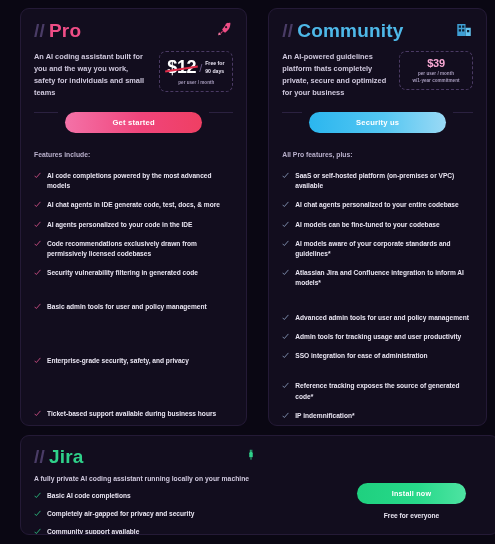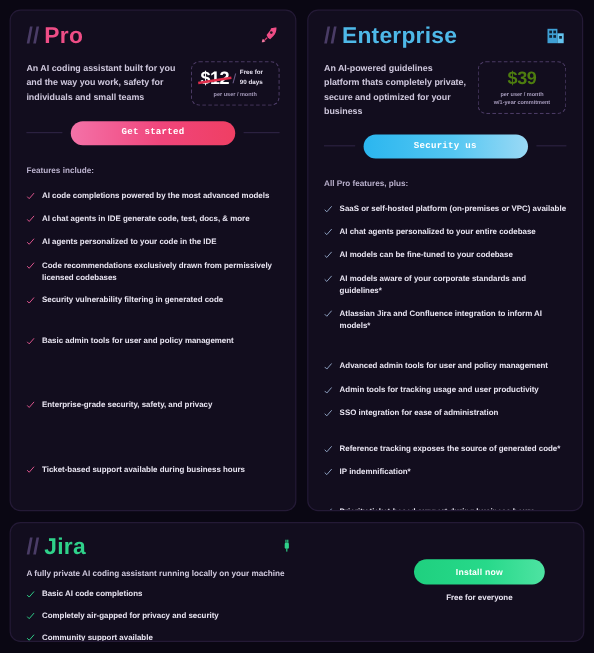--- a/index.html
+++ b/index.html
@@ -12,20 +12,21 @@
   .page { position:relative; width:495px; height:544px; padding:8px; }
 
   .row-top { display:flex; gap:9px; height:418px; }
 
   .card {
     position:relative;
     background:#120d1e;
     border:1px solid #241a36;
     border-radius:9px;
     overflow:hidden;
+    margin-left:12px;
   }
   .card.pro { width:239px; }
   .card.ent { width:230px; }
 
   .card-inner { padding:12px 13px 10px 13px; height:100%; display:flex; flex-direction:column; }
 
   
   .head { display:flex; align-items:flex-start; justify-content:space-between; }
   .title { font-size:19px; font-weight:700; letter-spacing:.2px; line-height:1; }
   .slashes { color:#4a3c66; font-weight:700; margin-right:4px; }
@@ -43,32 +44,32 @@
     border:1px dashed #4a3a63;
     border-radius:7px;
     padding:5px 7px 4px 7px;
     text-align:center;
     flex:0 0 auto;
   }
   .pricebox.pro { width:74px; }
   .pricebox.ent { width:74px; }
 
   .pricerow { display:flex; align-items:center; justify-content:center; gap:3px; }
-  .oldprice { position:relative; font-size:15px; font-weight:700; color:#fff; letter-spacing:-.4px; }
+  .oldprice { position:relative; font-size:18px; font-weight:700; color:#fff; letter-spacing:-.4px; }
   .oldprice::after {
     content:""; position:absolute; left:-2px; right:-2px; top:52%;
     height:2px; background:#e02d4a; transform:rotate(-9deg);
   }
   .pslash { color:#6d5d8a; font-size:11px; font-weight:400; }
   .freetxt { font-size:5.2px; line-height:1.45; color:#e8e3f2; font-weight:700; text-align:left; }
-  .bigprice { font-size:15px; font-weight:700; color:#4d7c0f; letter-spacing:-.3px; }
+  .bigprice { font-size:11px; font-weight:700; color:#f9a8d4; letter-spacing:-.3px; }
   .subprice { font-size:4.6px; line-height:1.5; color:#a79cbd; font-weight:700; margin-top:2px; }
 
   
-  .cta-wrap { display:flex; align-items:center; gap:7px; margin-top:13px;font-family:Liberation Mono, monospace; }
+  .cta-wrap { display:flex; align-items:flex-start; gap:7px; margin-top:13px; }
   .hr { flex:1; height:1px; background:#2b2140; }
   .pill {
     border:none; border-radius:999px; cursor:pointer;
     font-family:inherit; font-size:7.6px; font-weight:700; color:#fff;
     padding:6px 0; width:137px; letter-spacing:.2px;
   }
   .pill.pro  { background:linear-gradient(90deg,#f472a8 0%,#f0457b 55%,#ef3f63 100%); }
   .pill.ent  { background:linear-gradient(90deg,#2bb6ef 0%,#55c7f2 55%,#9ad9f5 100%); }
   .pill.basic{ background:linear-gradient(90deg,#1fd07f 0%,#27d98a 55%,#4ee3a2 100%);
                width:109px; font-size:7.2px; }
@@ -78,21 +79,21 @@
   .flist { list-style:none; }
   .fitem { display:flex; gap:6px; align-items:flex-start; }
   .chk { flex:0 0 auto; width:7px; margin-top:1px; }
   .ftxt { font-size:6.6px; line-height:1.55; color:#e9e5f2; font-weight:700; }
 
   
   .card.basic { width:479px; height:100px; margin-top:9px; }
   .basic-inner { padding:11px 13px; height:100%; position:relative; }
   .basic-blurb { font-size:6.8px; color:#cfc8dd; font-weight:700; margin-top:9px; }
   .basic-list { margin-top:9px; }
-  .basic-right { position:absolute; right:32px; top:30px; text-align:center; }
+  .basic-right { position:absolute; right:32px; top:46px; text-align:center; }
   .free-txt { font-size:6.6px; color:#e9e5f2; font-weight:700; margin-top:8px; }
   .basic-icon { position:absolute; right:240px; top:11px; width:14px; height:16px; }
 </style>
 </head>
 <body>
 
 <div class="page">
 
   <div class="row-top">
 
@@ -183,21 +184,21 @@
         </ul>
 
       </div>
     </div>
 
     <div class="card ent">
       <div class="card-inner">
 
         <div class="head">
           <div class="title">
-            <span class="slashes">//</span><span class="t-ent">Enterprise</span>
+            <span class="slashes">//</span><span class="t-ent">Community</span>
           </div>
           <svg class="hicon" viewBox="0 0 24 24">
             <rect x="3" y="4" width="11" height="16" fill="#3f9fd4"></rect>
             <rect x="14" y="9" width="7" height="11" fill="#63c3ef"></rect>
             <rect x="5" y="6" width="3" height="3" fill="#0f2233"></rect>
             <rect x="9.5" y="6" width="3" height="3" fill="#0f2233"></rect>
             <rect x="5" y="11" width="3" height="3" fill="#0f2233"></rect>
             <rect x="9.5" y="11" width="3" height="3" fill="#0f2233"></rect>
             <rect x="16" y="12" width="3" height="3" fill="#0f2233"></rect>
           </svg>

